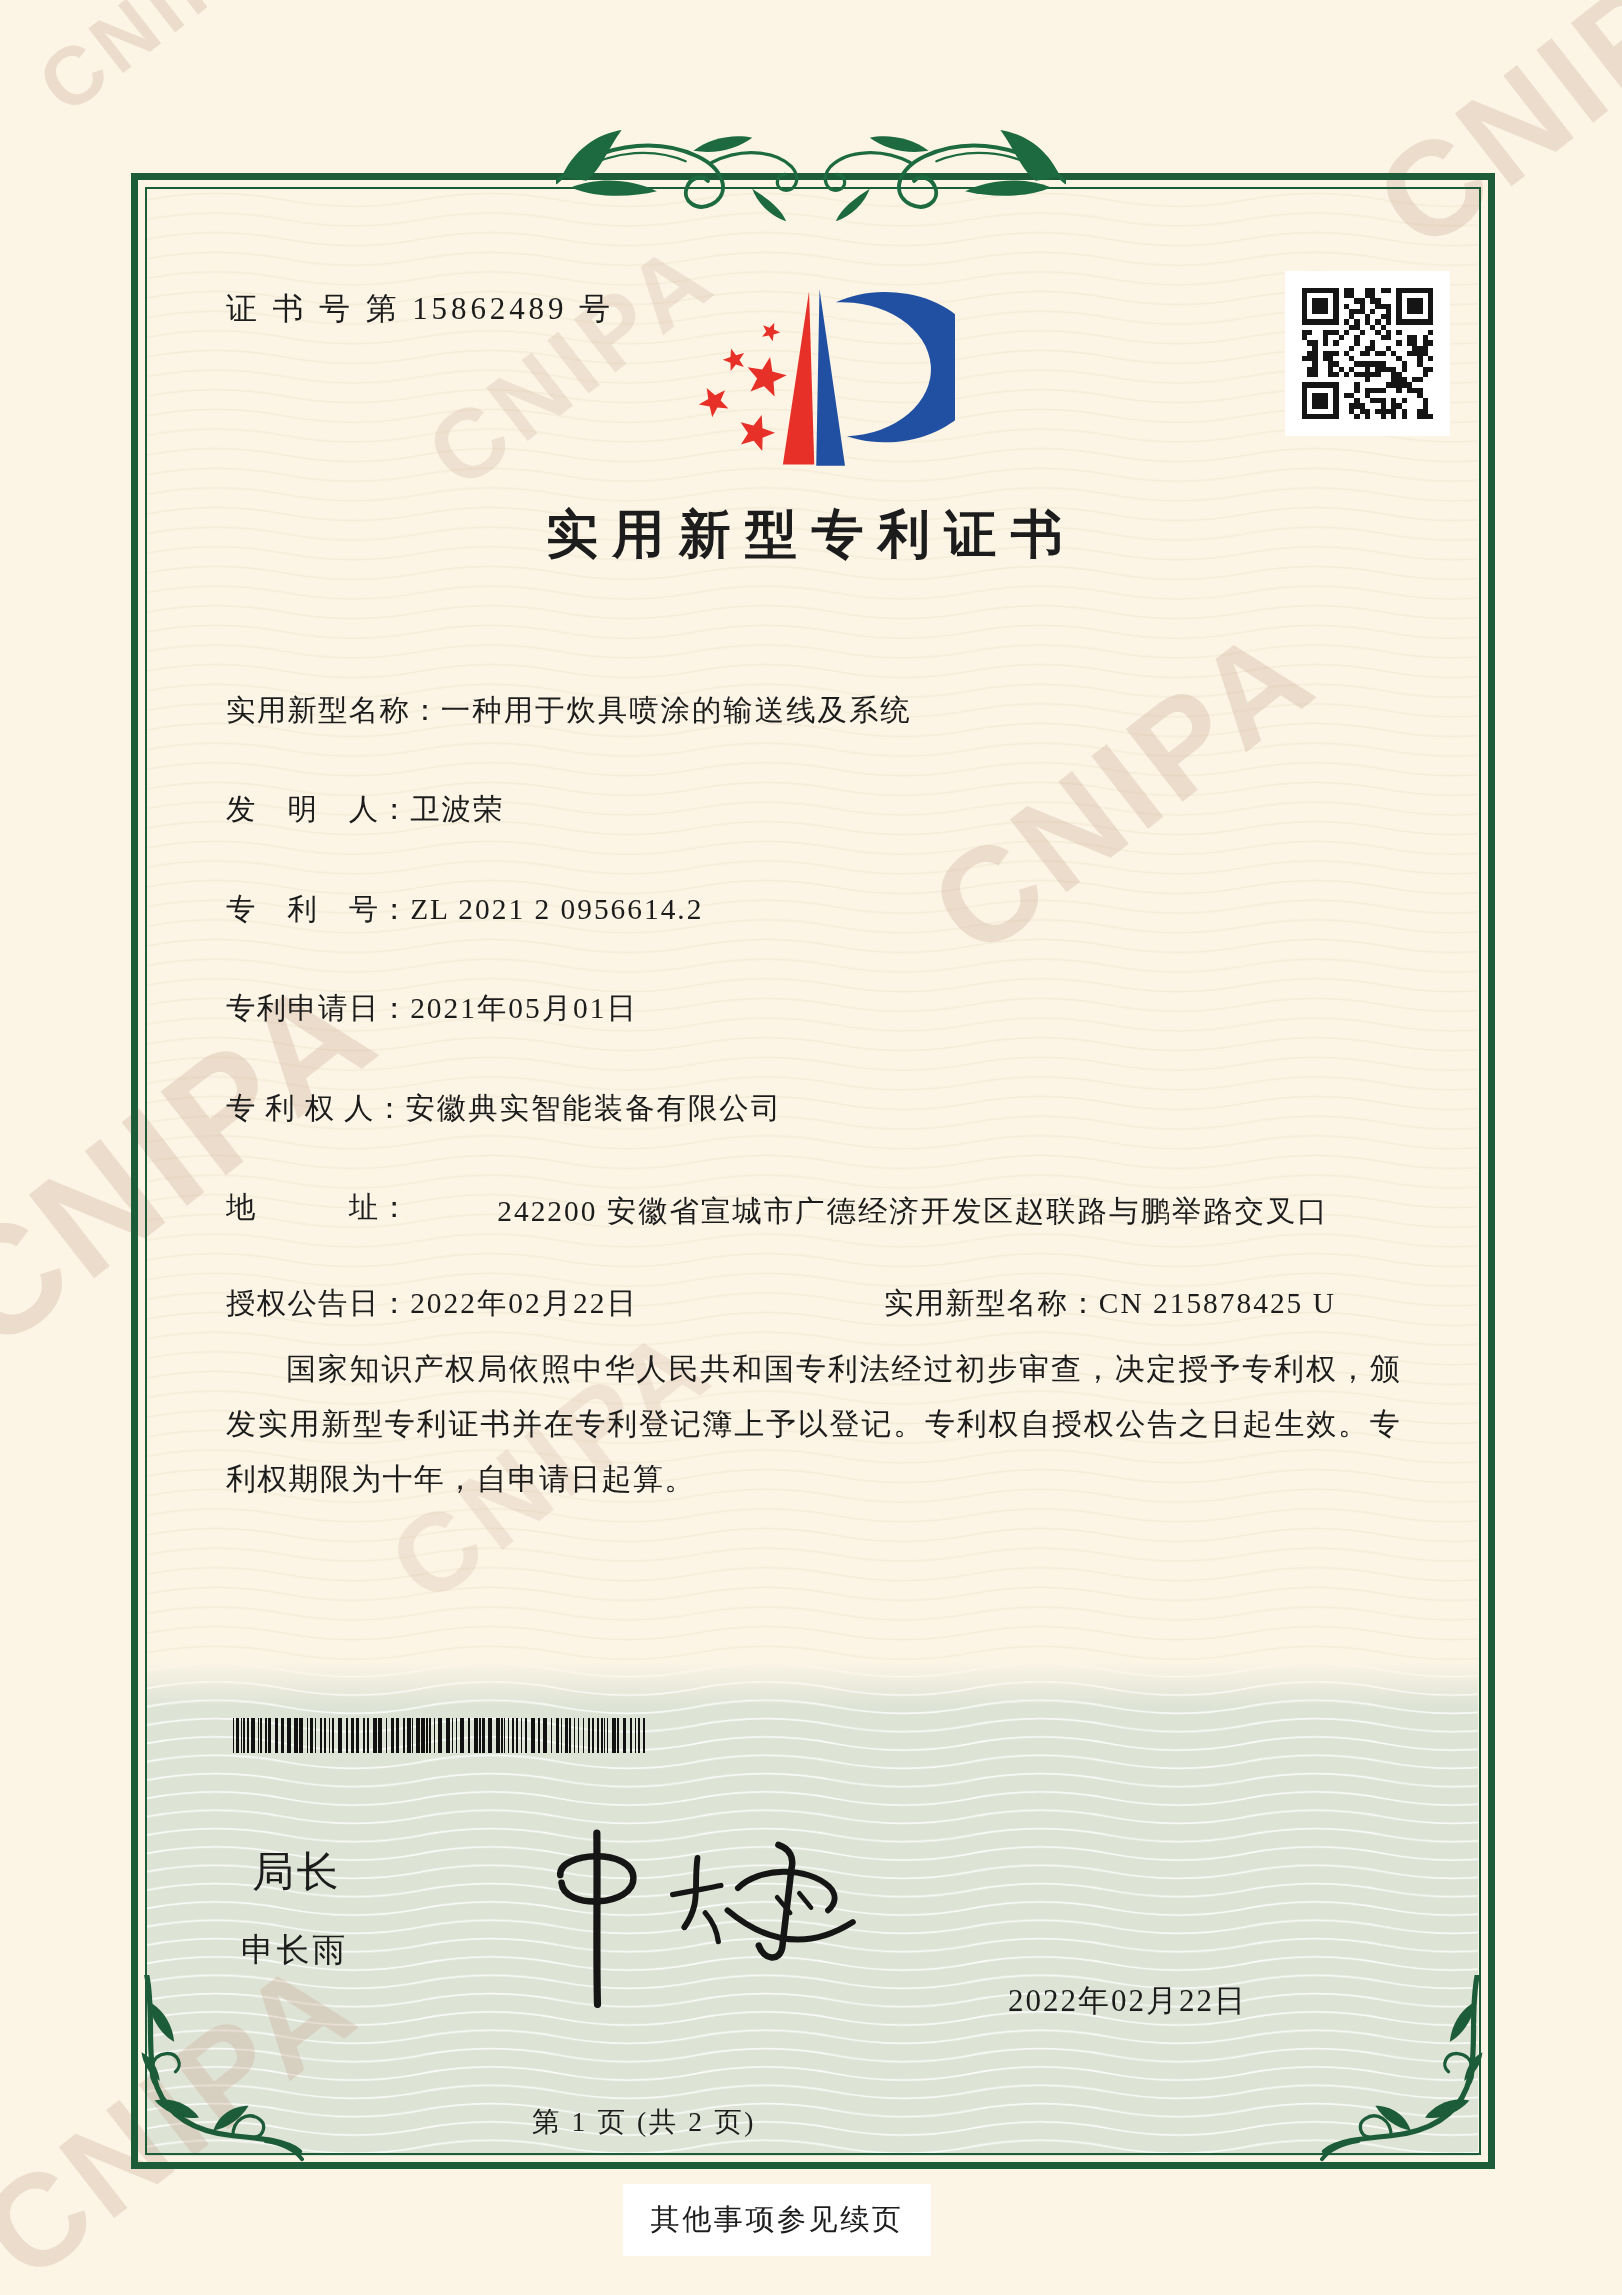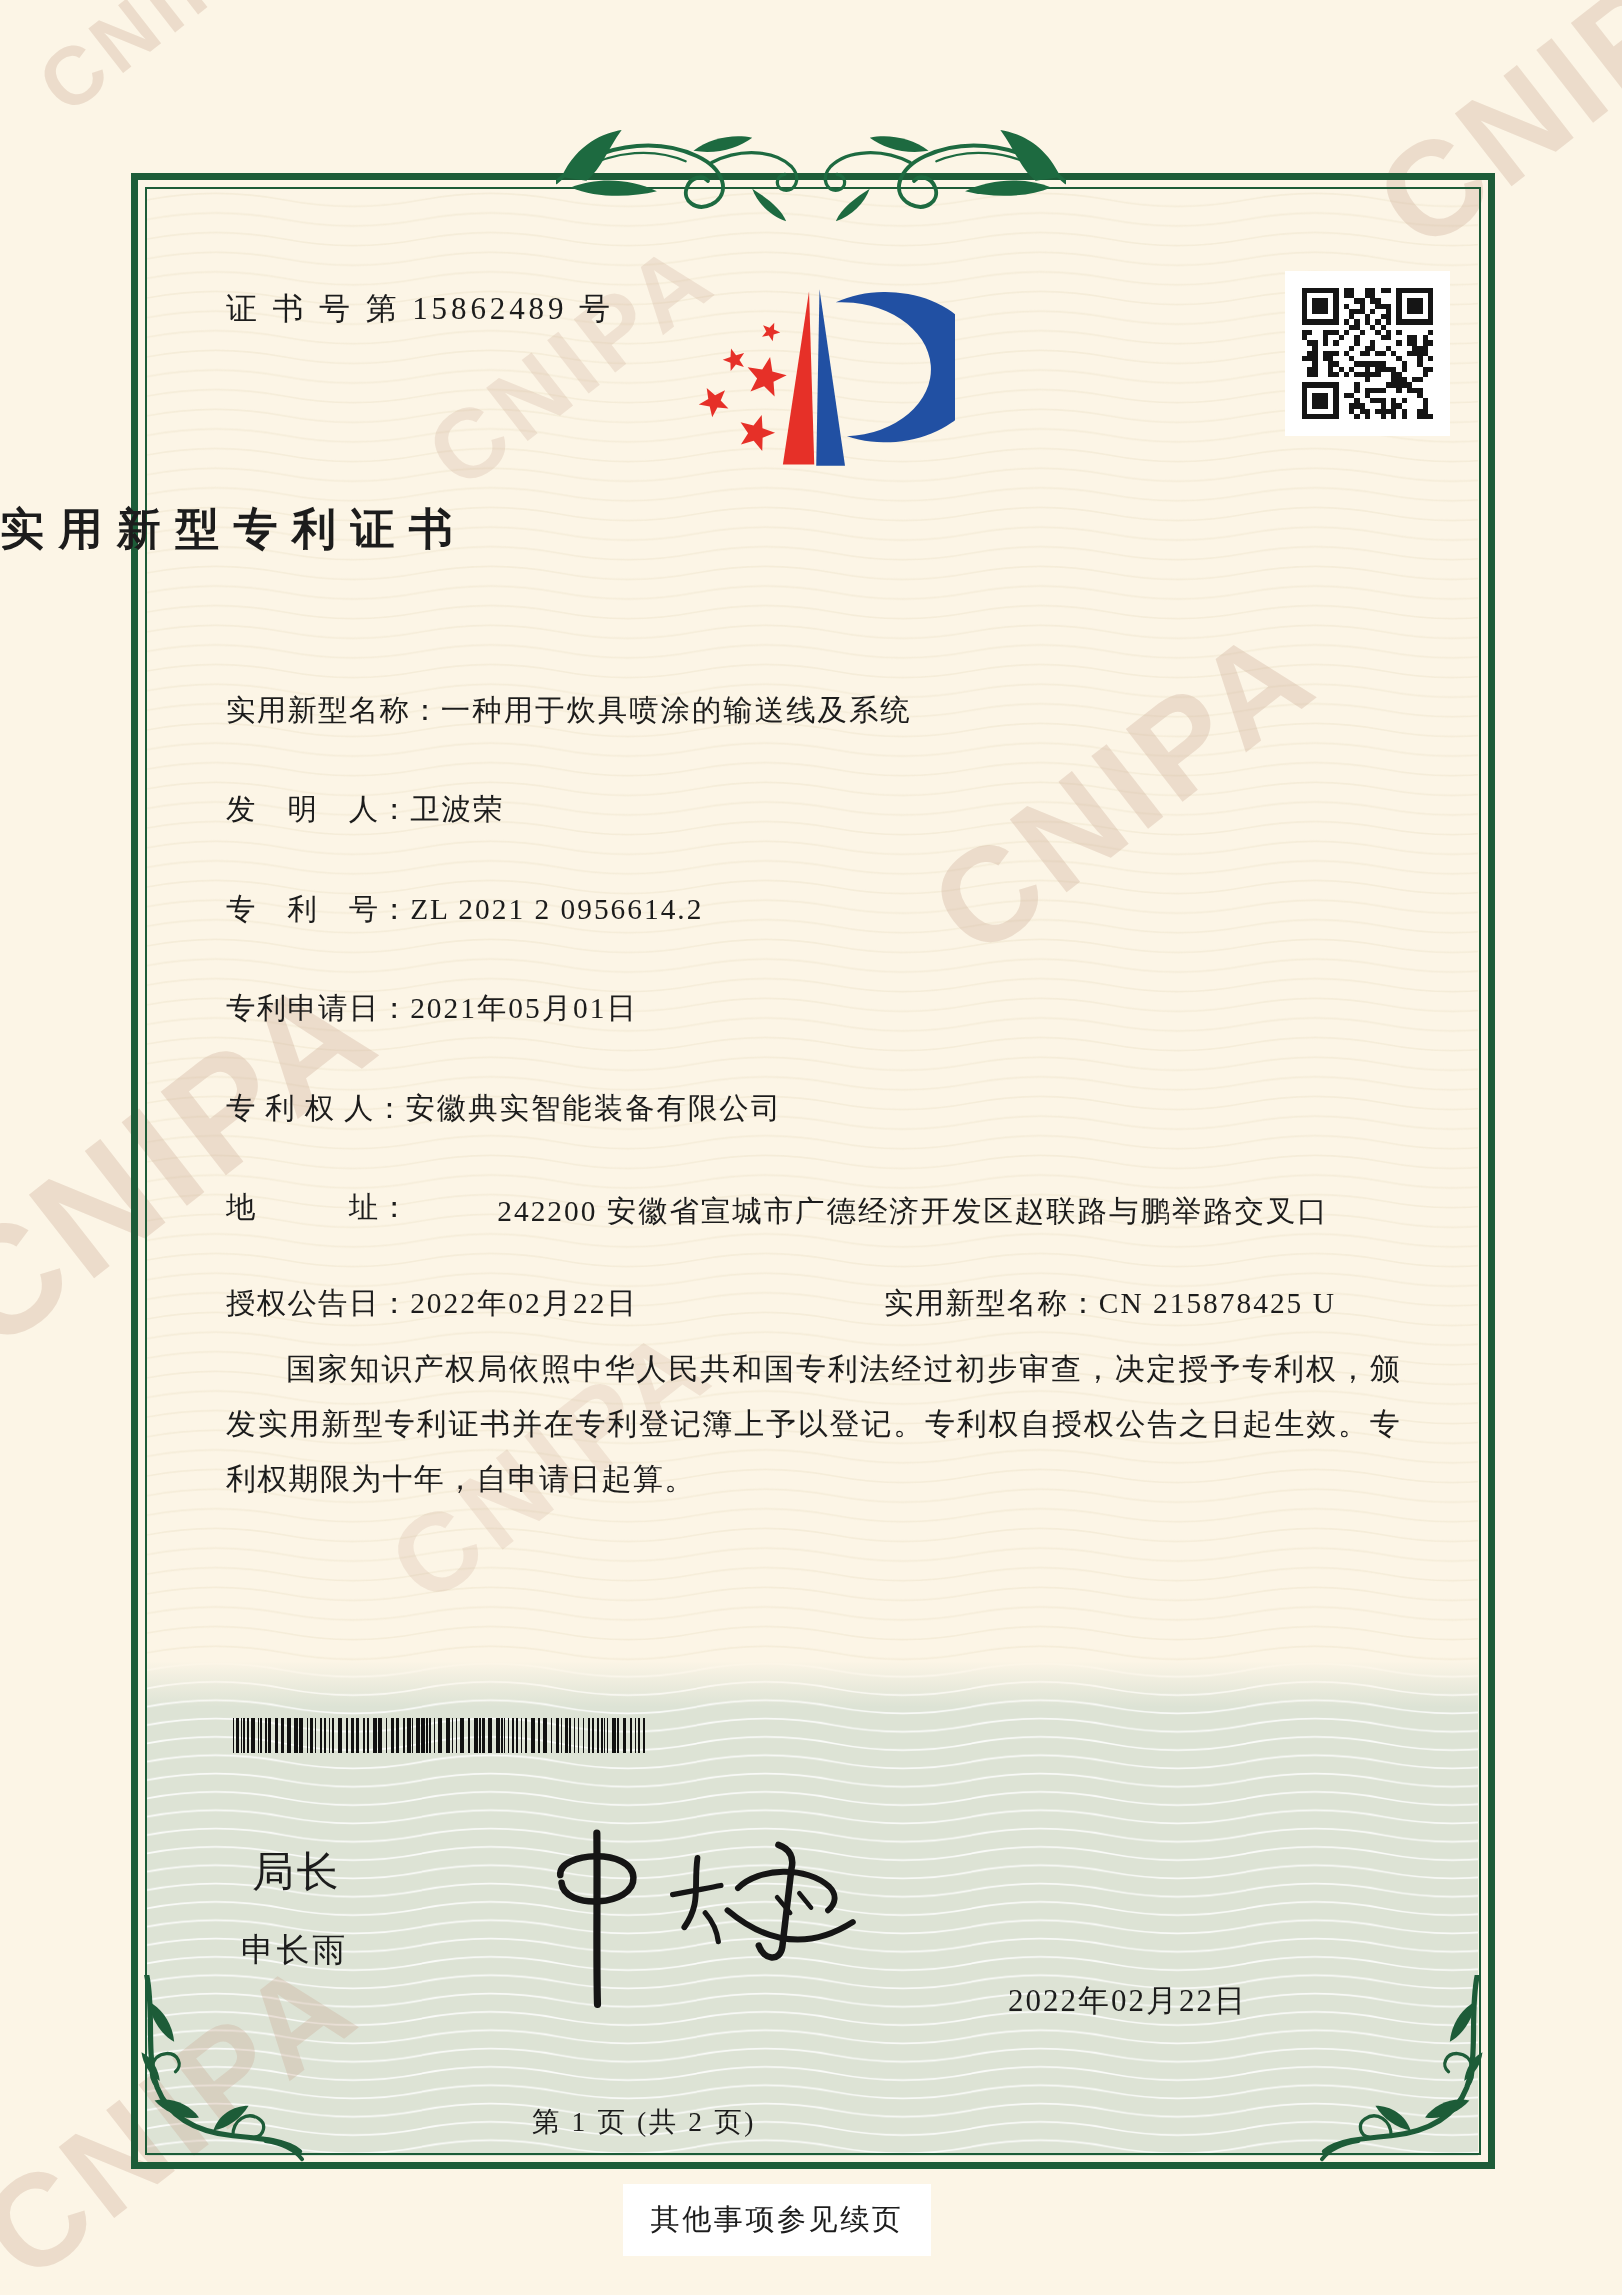--- a/index.html
+++ b/index.html
@@ -17,21 +17,21 @@
       font-weight:bold;letter-spacing:6.5px;white-space:nowrap;transform:rotate(-38deg);user-select:none;}
   #frame-outer{position:absolute;z-index:2;left:131px;top:173px;width:1364px;height:1996px;border:7.2px solid var(--green);}
   #frame-inner{position:absolute;z-index:2;left:145px;top:187px;width:1336px;height:1968px;border:2.6px solid var(--green);}
   .orn{position:absolute;z-index:3;}
   .content{position:absolute;z-index:4;}
 
   #band-fade{position:absolute;z-index:0;left:147px;top:1661px;width:1331px;height:46px;
              background:linear-gradient(to bottom,var(--cream),rgba(252,245,230,0));}
 
   #cert-number{left:226px;top:288px;font-size:31px;letter-spacing:3.9px;}
-  #title{left:0;top:500px;width:1623px;font-size:44px;font-weight:bold;letter-spacing:14.4px;}
+  #title{left:0;top:500px;width:1623px;text-align:center;font-size:52px;font-weight:bold;letter-spacing:14.4px;}
 
   .frow{left:226px;font-size:29.4px;letter-spacing:1.3px;white-space:nowrap;}
   .frow .val{letter-spacing:2px;}
   #row-address{white-space:normal;width:1178px;text-align:center;}
   #row-address .lab{float:left;}
   #row-address .val{display:block;margin-left:206px;width:962px;line-height:46px;letter-spacing:2px;}
   #grant-pair2{position:absolute;left:658px;top:0;white-space:nowrap;}
 
   #paragraphs{left:226px;top:1341px;width:1175px;font-size:30px;line-height:55px;text-align:justify;letter-spacing:1.3px;}
   #paragraphs p{text-indent:2em;margin:0;}

